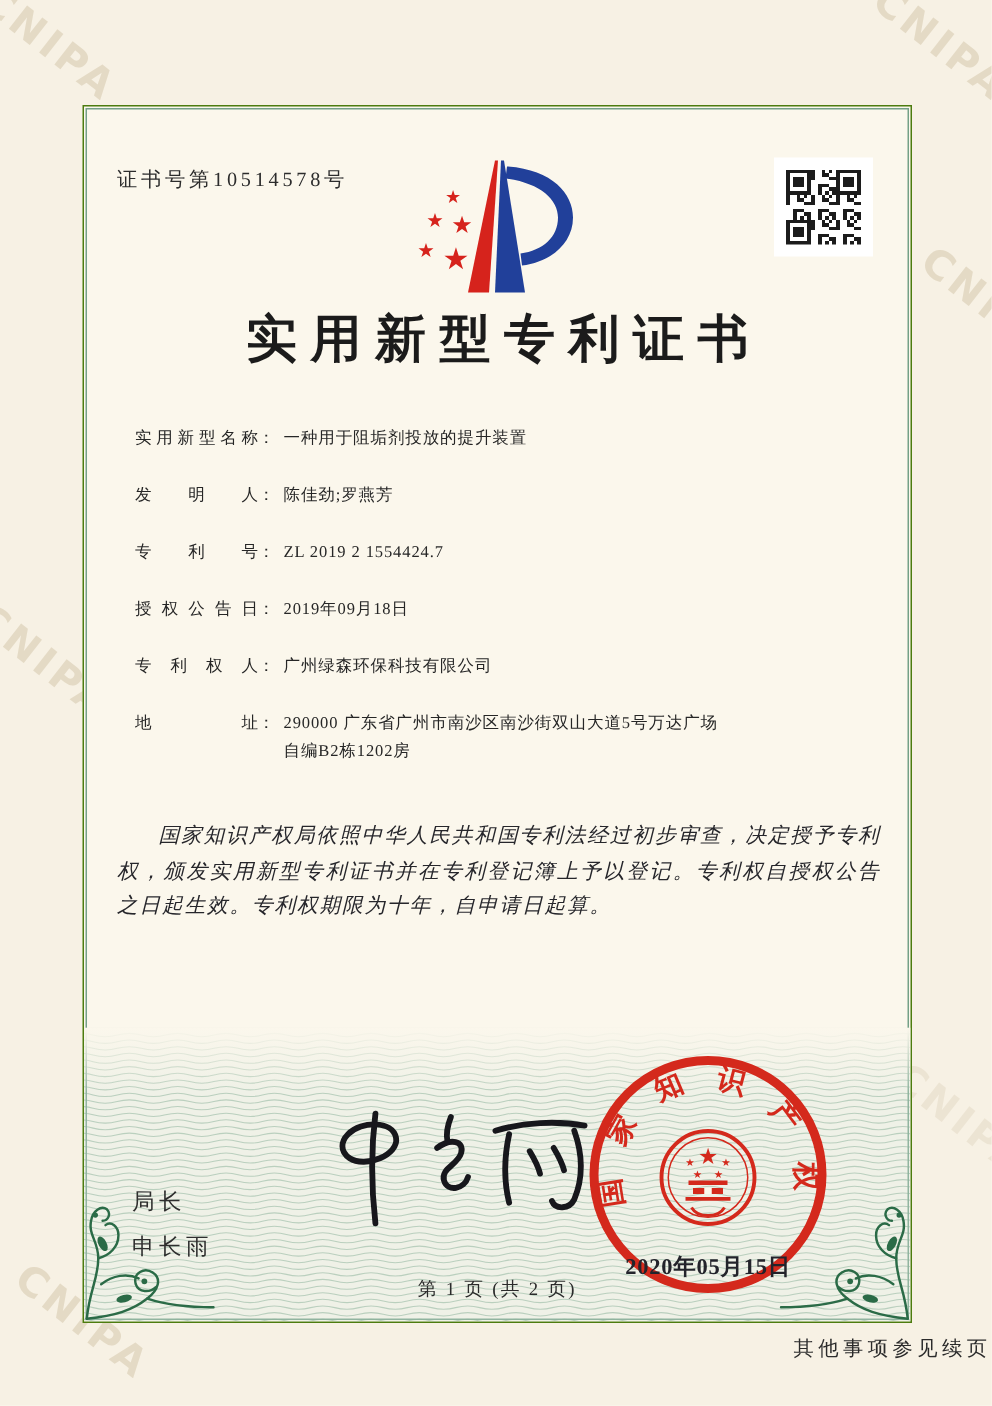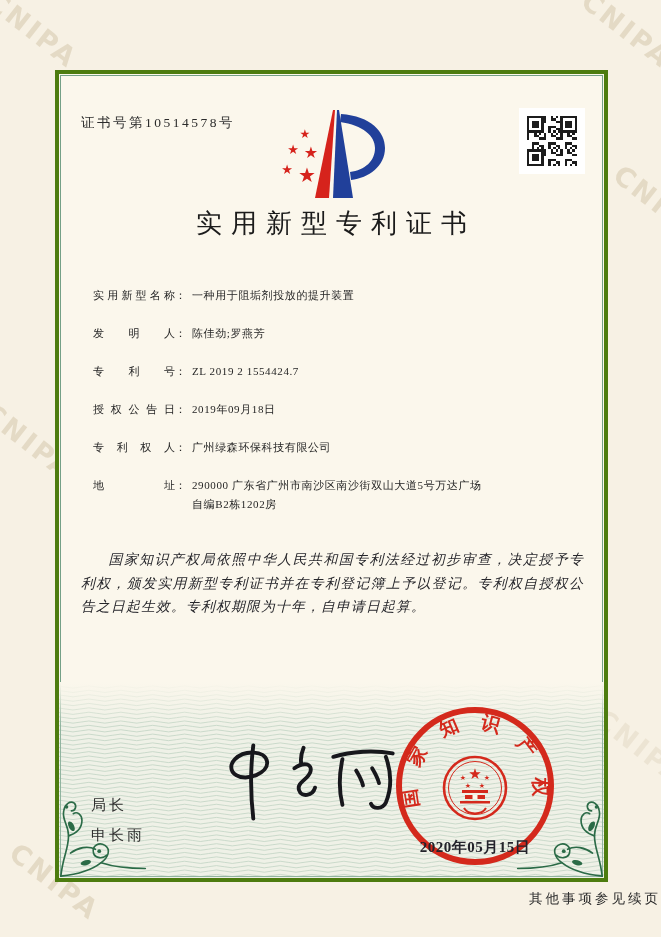--- a/index.html
+++ b/index.html
@@ -17,42 +17,42 @@
     font-family:"DejaVu Sans",sans-serif;
     font-weight:bold;font-size:27px;letter-spacing:3px;
     color:#e4dac5;transform:rotate(38deg);
     user-select:none;white-space:nowrap;
   }
   .wm.faint{color:#ece4d3;}
 
   
   .frame{
     position:absolute;left:55px;top:70px;width:553px;height:812px;
-    border:4px solid #4d7c0f;background:#fbf7ec;box-sizing:border-box;
+    border:1px solid #4d7c0f;background:#fbf7ec;box-sizing:border-box;
   }
   .frame-inner{
     position:absolute;inset:1px;border:1px solid #74a087;pointer-events:none;
   }
 
   .cert-no{
     position:absolute;left:22px;top:40px;
     font-size:13.5px;letter-spacing:2.5px;color:#2c2c2c;
   }
 
   .logo{position:absolute;left:208px;top:28px;width:136px;height:100px;}
 
   .qr-pad{
     position:absolute;left:460px;top:34px;width:66px;height:66px;
     background:#ffffff;display:flex;align-items:center;justify-content:center;
   }
   .qr-pad svg{width:50px;height:50px;fill:#1c1c1c;}
 
   .title{
     position:absolute;left:0;right:0;top:132px;text-align:center;
-    font-size:26px;font-weight:normal;color:#1b1b1b;letter-spacing:9px;text-indent:9px;
+    font-size:34px;font-weight:bold;color:#1b1b1b;letter-spacing:9px;text-indent:9px;
   }
 
   
   .row{position:absolute;left:34px;right:20px;font-size:11px;color:#262626;line-height:19px;}
   .lbl{
     display:inline-block;width:82px;vertical-align:top;
     text-align:justify;text-align-last:justify;letter-spacing:0;color:#262626;
   }
   .colon{display:inline-block;vertical-align:top;}
   .val{display:inline-block;vertical-align:top;margin-left:6px;letter-spacing:0.6px;max-width:420px;}
@@ -490,16 +490,17 @@
           <rect x="-13" y="4" width="26" height="3"></rect>
           <rect x="-10" y="9" width="20" height="4"></rect>
           <rect x="-15" y="15" width="30" height="2.5"></rect>
           <rect x="-2.5" y="9" width="5" height="4" fill="#fbf7ec"></rect>
           <path d="M-11,22 A 12,9 0 0 0 11,22" fill="none" stroke="#d4291c" stroke-width="2"></path>
         </g>
       </svg>
     </div>
     <div class="seal-date">2020年05月15日</div>
 
+    <div class="page-info">第 1 页 (共 2 页)</div>
   </div>
 
   <div class="continuation">其他事项参见续页</div>
 </div>
 
 </body></html>

